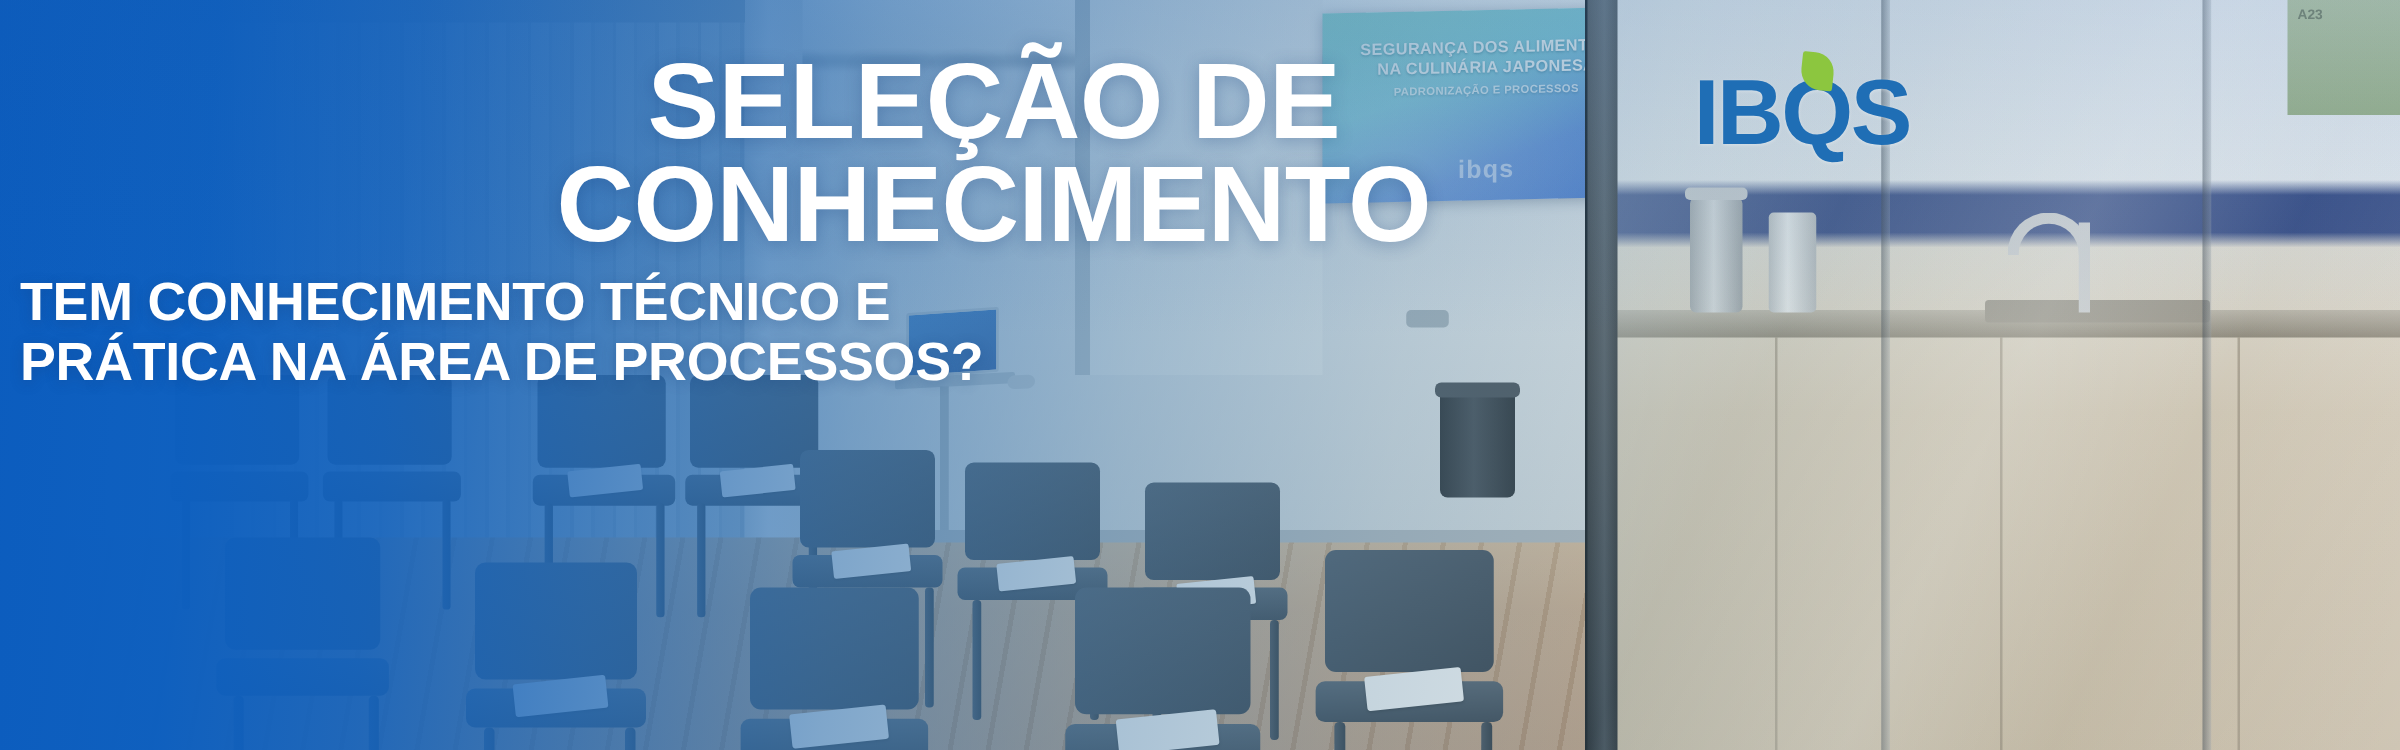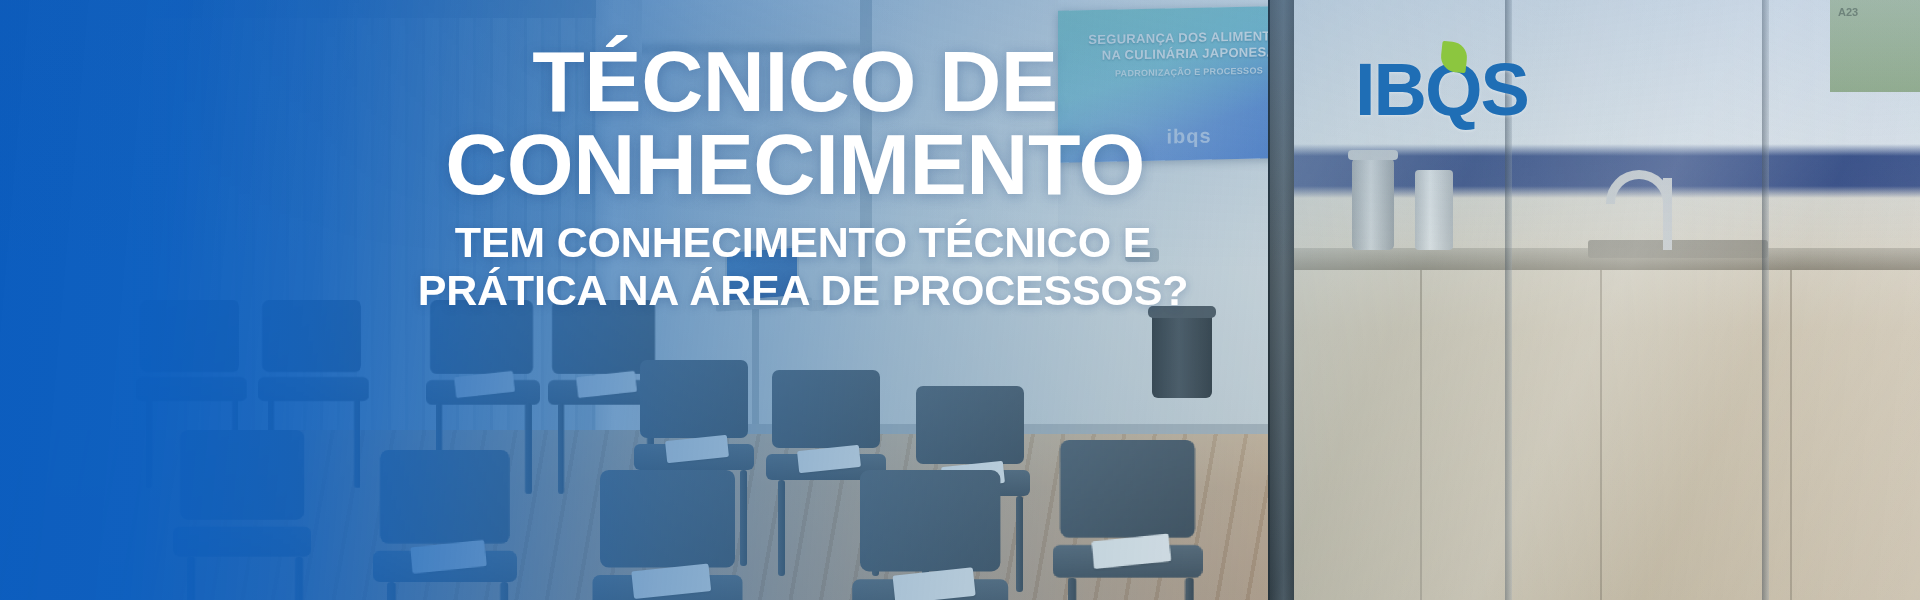--- a/index.html
+++ b/index.html
@@ -144,21 +144,21 @@
   .tint2 { position:absolute; inset:0;
       background:linear-gradient(180deg, rgba(25,90,170,.16), rgba(25,90,170,0) 45%); }
 
   
   .content { position:absolute; inset:0; }
   .headline { position:absolute; left:0; right:0; top:40px; text-align:center; }
   .headline .l1,.headline .l2 {
       color:#fff; font-weight:bold; font-size:86px; line-height:.97;
       letter-spacing:-.5px; text-shadow:0 2px 14px rgba(20,60,120,.30);
       padding-right:330px; }
-  .subhead { position:absolute; left:16px; right:0; top:218px; text-align:center; }
+  .subhead { position:absolute; left:16px; right:0; top:218px; text-align:left; }
   .subhead .s1,.subhead .s2 {
       color:#fff; font-weight:bold; font-size:43px; line-height:1.12;
       letter-spacing:-.2px; text-shadow:0 2px 10px rgba(20,60,120,.30);
       padding-right:330px; }
 
   
   .logo { position:absolute; left:1355px; top:48px; width:230px; height:84px; }
   .logo-text { font-size:74px; font-weight:bold; letter-spacing:-2px; line-height:84px;
       color:#1f6eb5; text-shadow:0 1px 3px rgba(255,255,255,.35); }
   .leaf { position:absolute; left:86px; top:-6px; width:26px; height:30px;
@@ -307,21 +307,21 @@
     <div class="green-panel"></div>
     <div class="green-txt">A23</div>
   </div>
 
   <div class="tint"></div>
   <div class="tint2"></div>
 
   <div class="content">
 
     <div class="headline">
-      <div class="l1">TÉCNICO DE</div>
+      <div class="l1">SELEÇÃO DE</div>
       <div class="l2">CONHECIMENTO</div>
     </div>
 
     <div class="subhead">
       <div class="s1">TEM CONHECIMENTO TÉCNICO E</div>
       <div class="s2">PRÁTICA NA ÁREA DE PROCESSOS?</div>
     </div>
 
     <div class="logo">
       <div class="leaf"></div>

